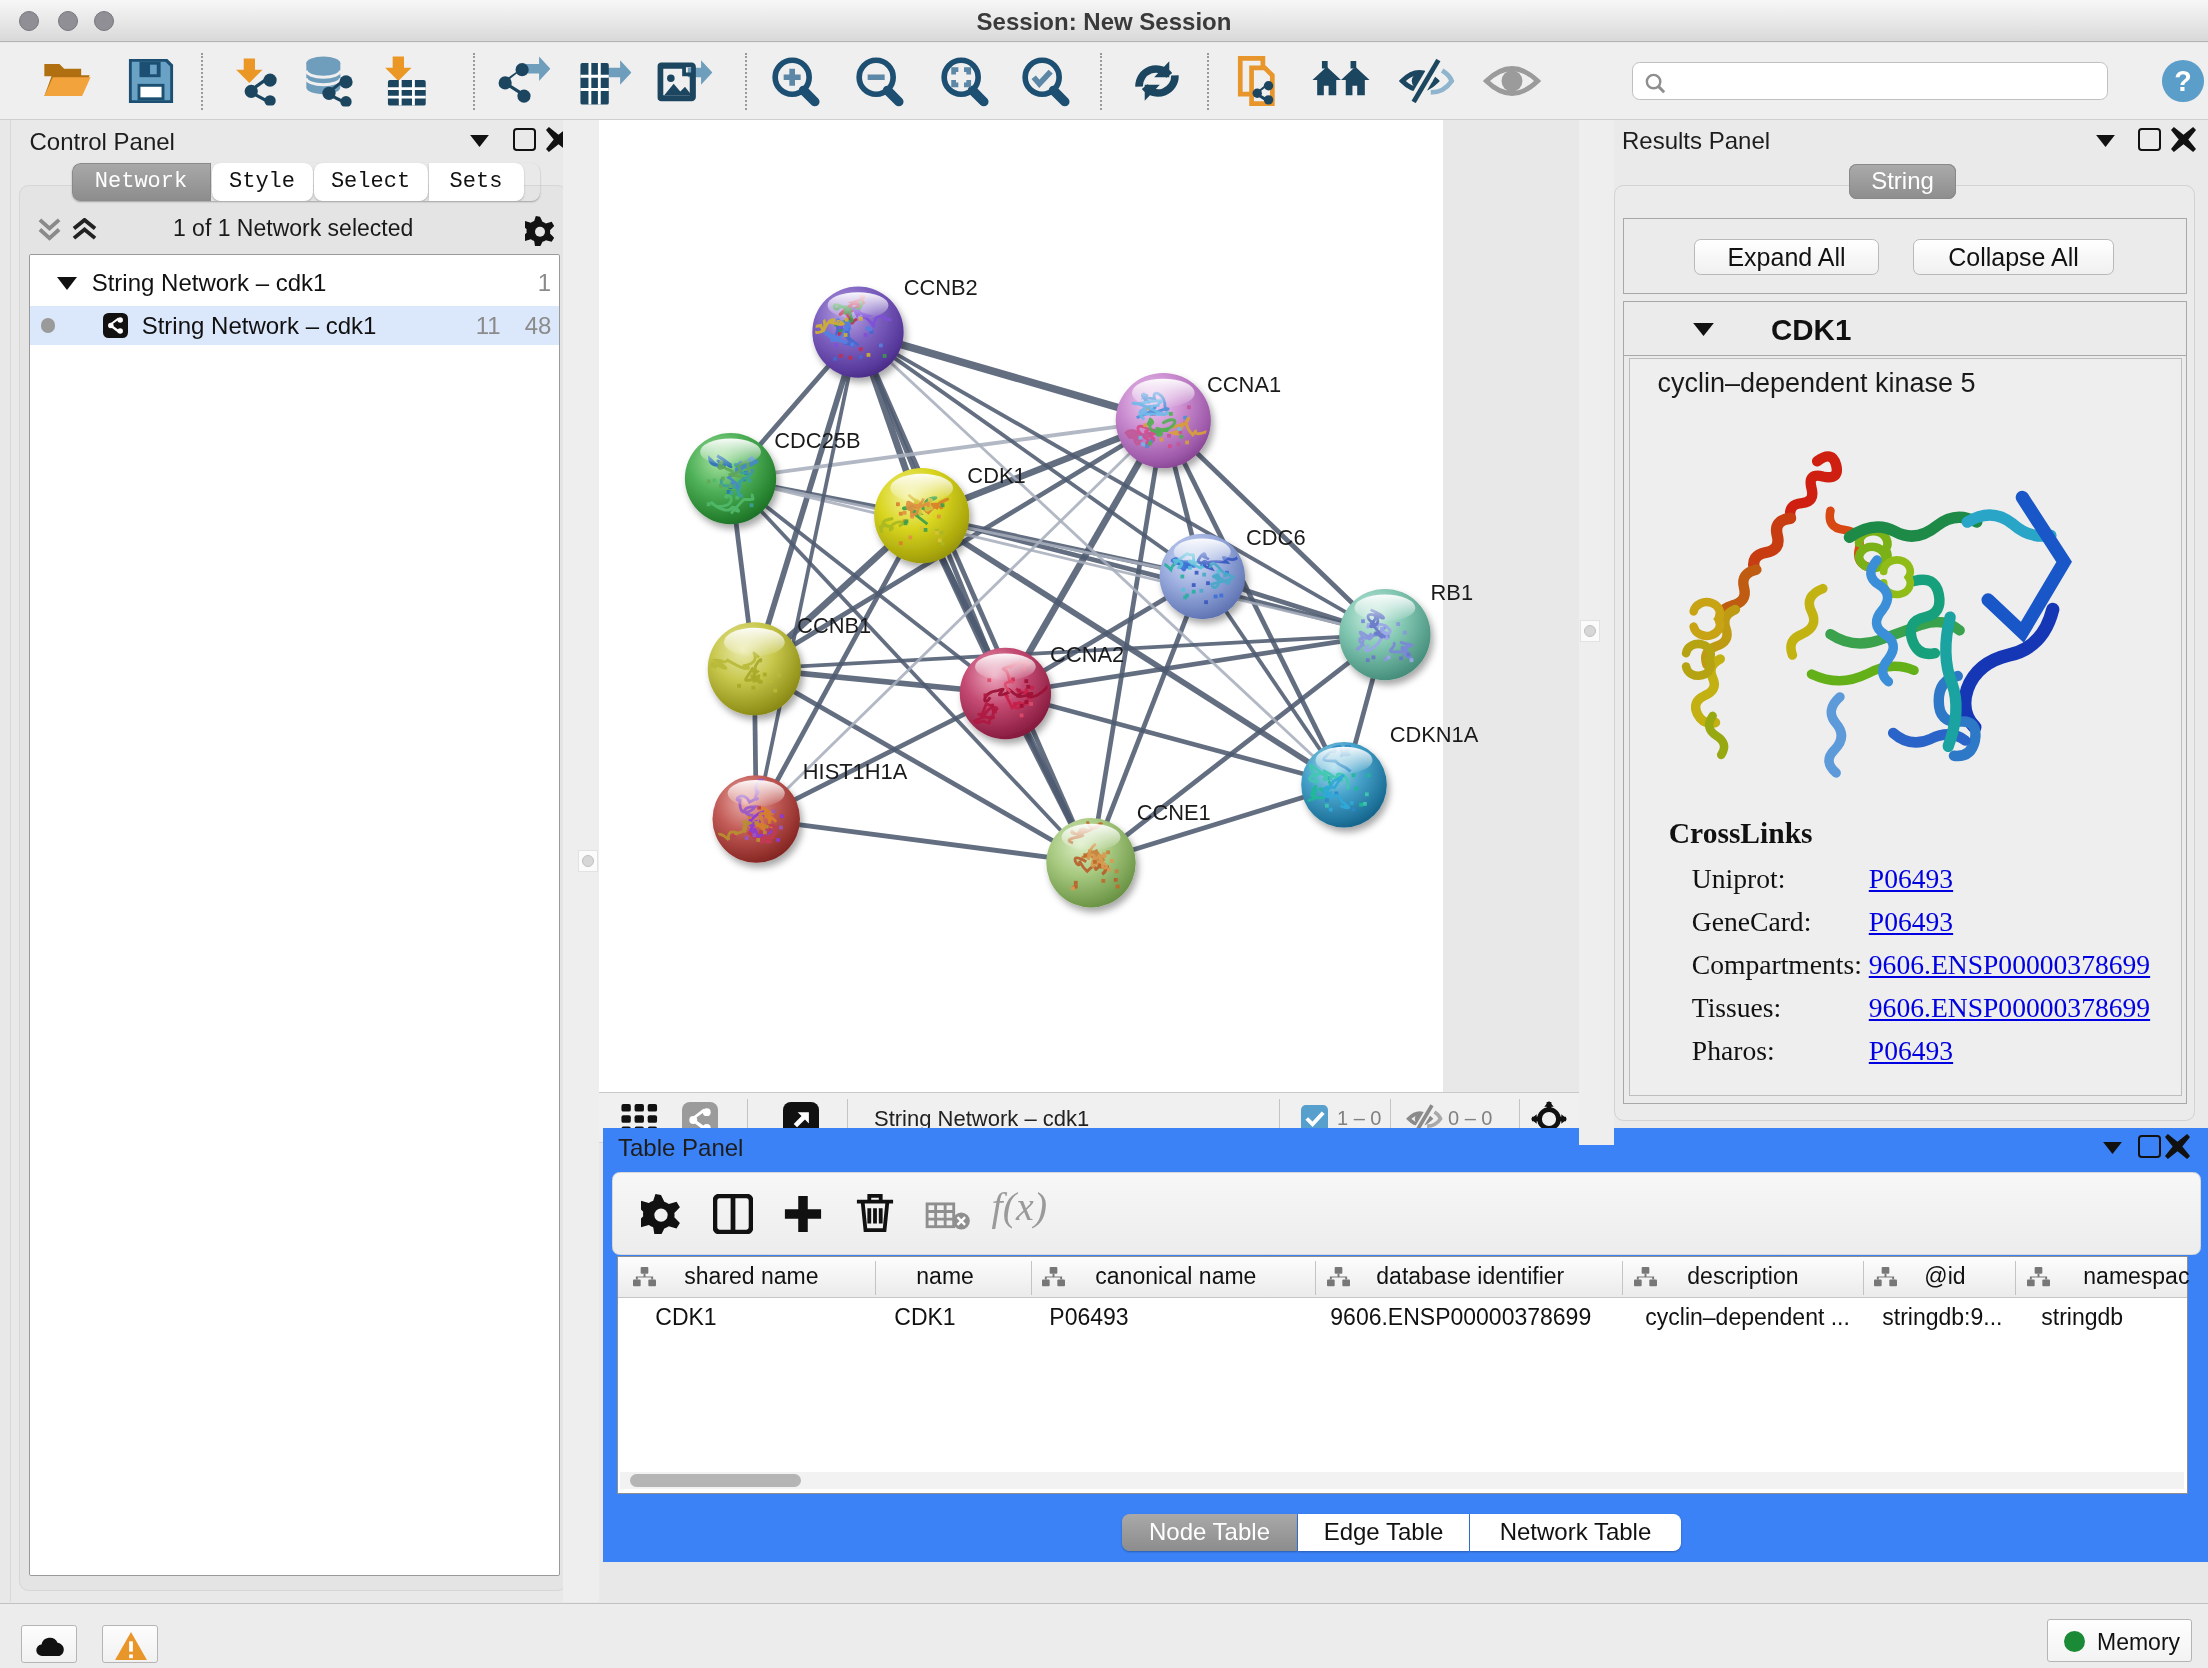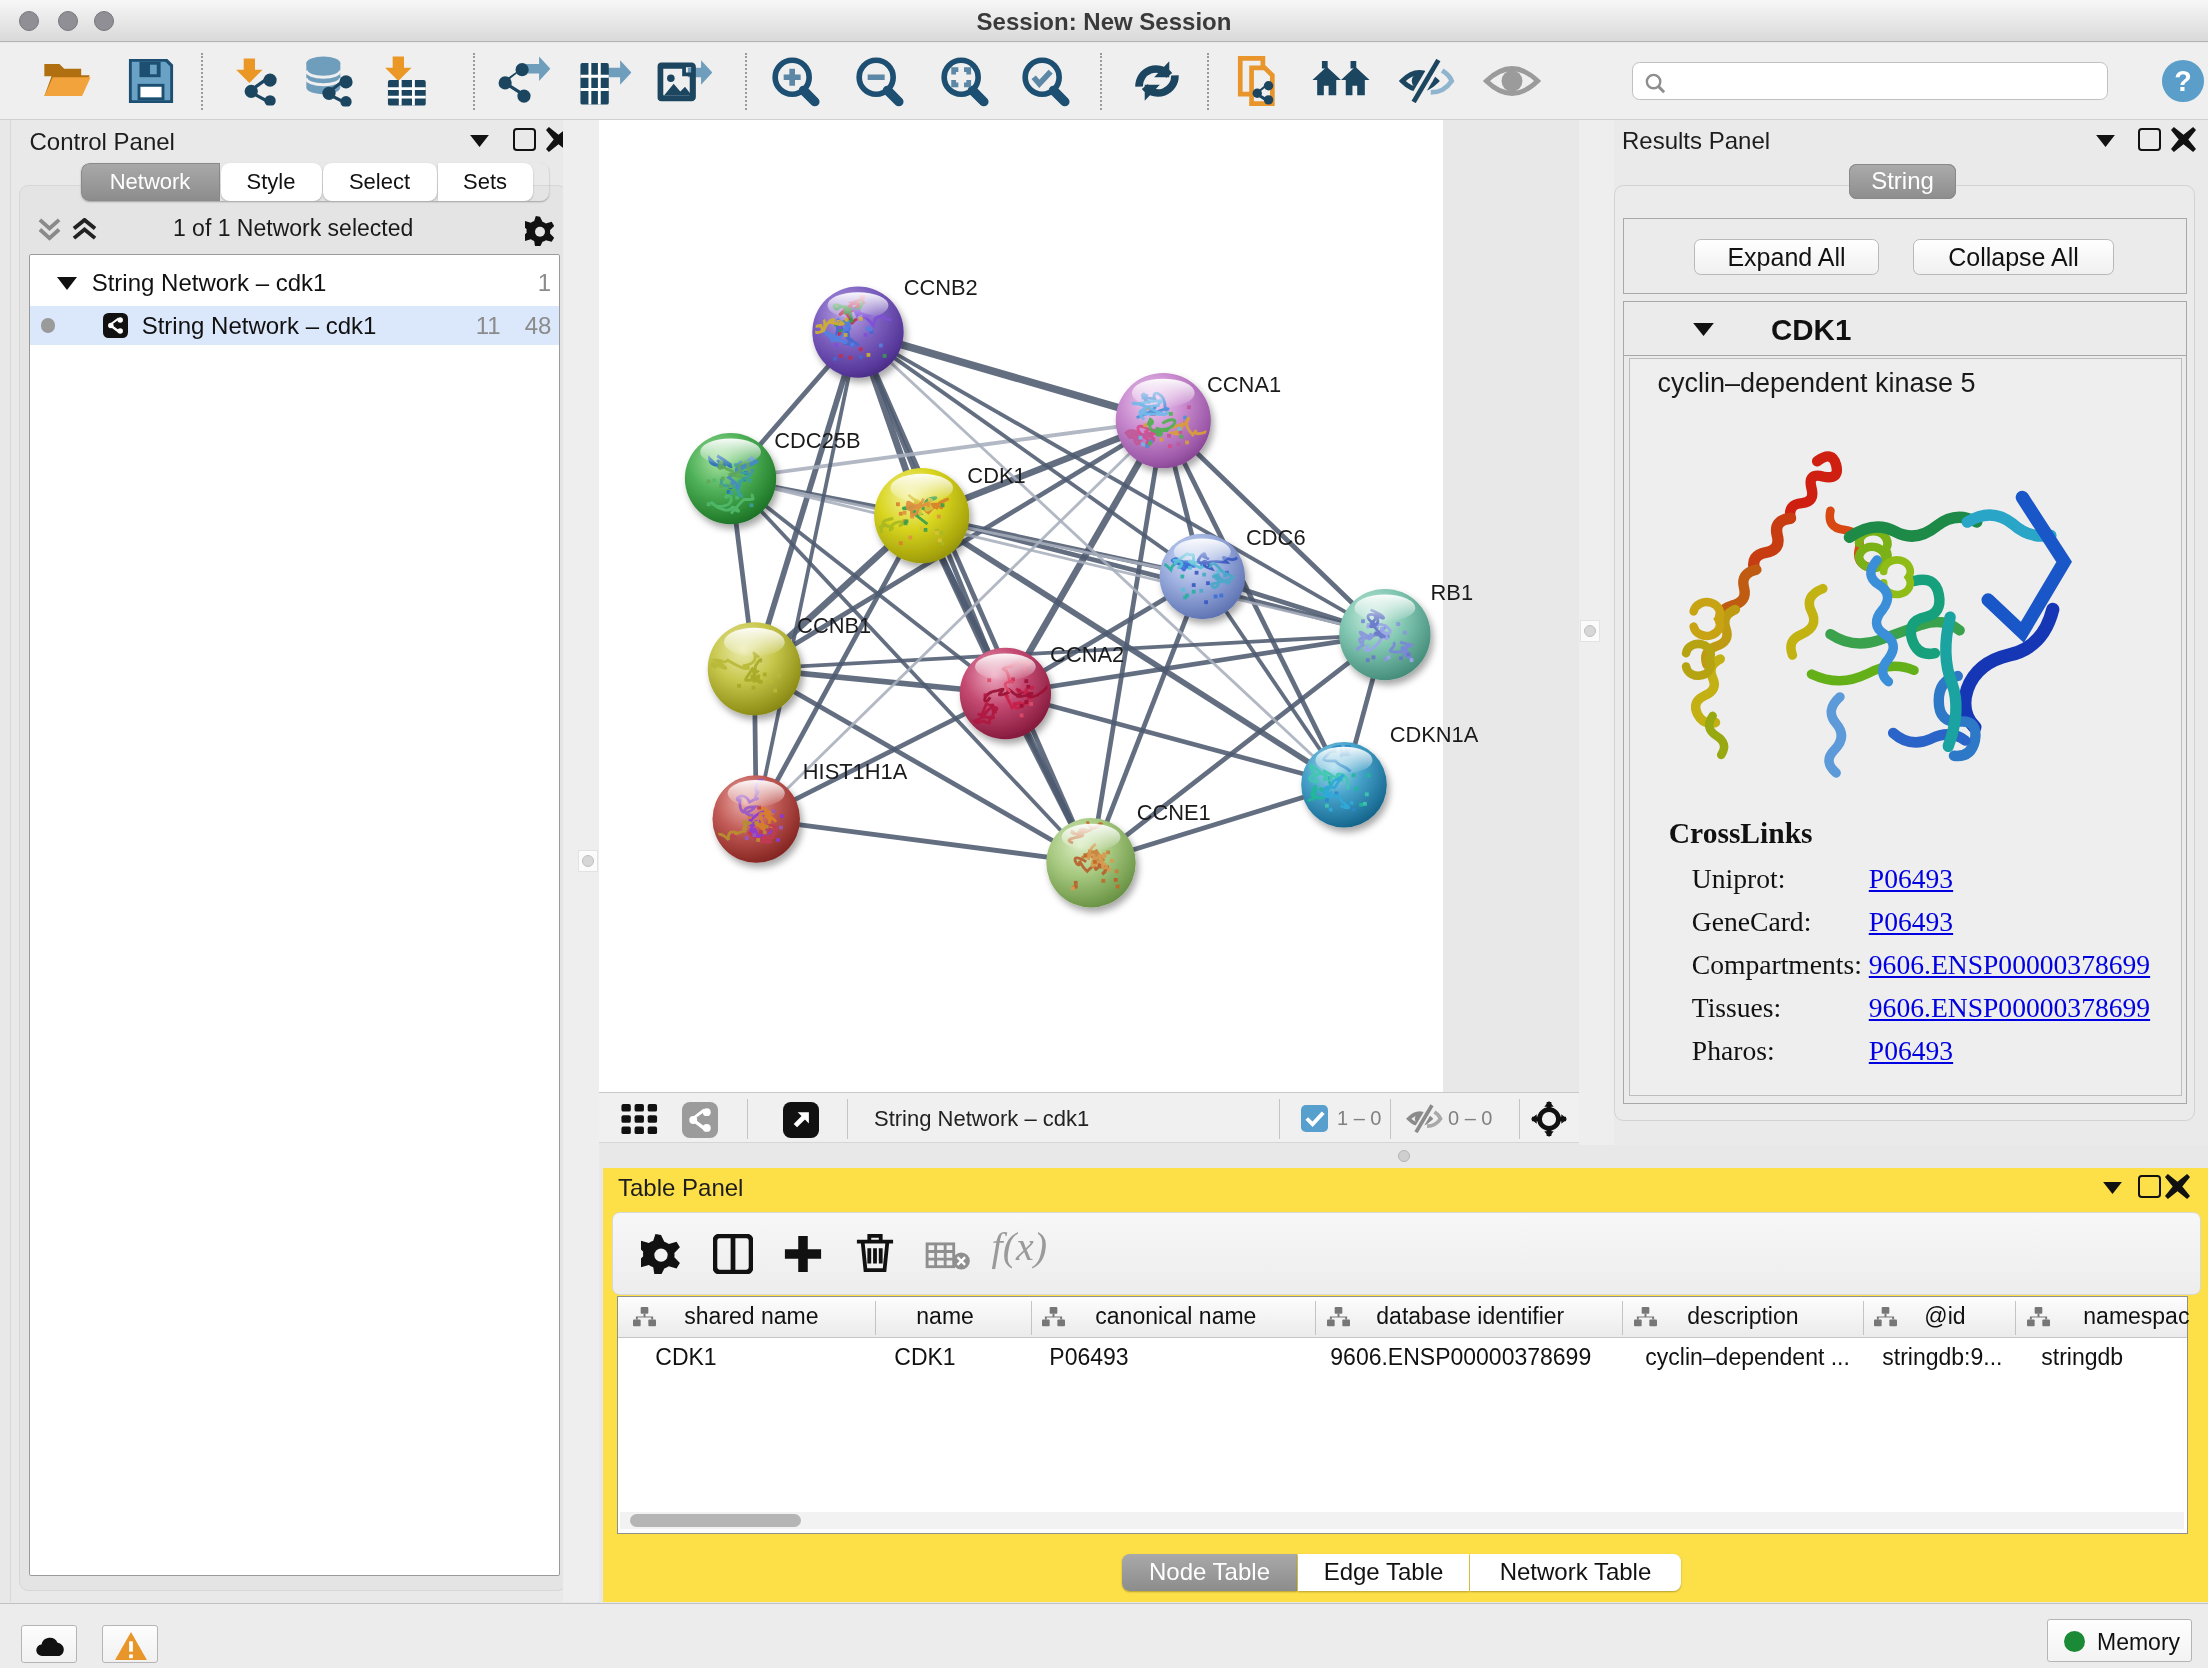--- a/index.html
+++ b/index.html
@@ -42,21 +42,21 @@
   
   #canvas { left:599px; top:120px; width:844px; height:972px; background:#fff; }
   #canv-status { left:599px; top:1092px; width:980px; height:51px; background:#f0f0f0;
     border-top:1px solid #c9c9c9; border-bottom:1px solid #d6d6d6;}
   .vsep { position:absolute; top:5.7px; height:40px; width:0; border-left:1px solid #c4c4c4; }
 
   
   #rpanel { left:1581px; top:120px; width:628px; height:1025px; background:#eaeaea; }
 
   
-  #tpanel { left:603px; top:1168px; width:1605px; height:434px; background:#fde047; }
+  #tpanel { left:603px; top:1128px; width:1605px; height:434px; background:#3b82f6; }
 
   
   #statusbar { left:0; top:1603px; width:2208px; height:66px; background:#ececec;
     border-top:1px solid #c2c2c2; }
   .sq-btn { position:absolute; background:linear-gradient(#fdfdfd,#f1f1f1);
     border:1px solid #b5b5b5; border-radius:2.9px; }
 </style>
 </head>
 <body>
   <div id="titlebar" class="abs">
@@ -238,21 +238,21 @@
     <div class="ptitle" style="position:absolute;left:19px;top:7.6px;">Control Panel</div>
 
     <svg class="pctl" style="left:458px;top:13.3px" width="21" height="15" viewBox="0 0 22 16">
       <path d="M1 2 h20 l-10 13z" fill="#111"></path>
     </svg>
     <div class="pctl" style="left:502px;top:7.6px;width:23px;height:23px;border:2.9px solid #111;border-radius:3.8px;"></div>
     <svg class="pctl" style="left:535px;top:6.7px" width="25" height="25" viewBox="0 0 26 26">
       <path d="M3 0 L13 8 L23 0 L26 3 L18 13 L26 23 L23 26 L13 18 L3 26 L0 23 L8 13 L0 3z" fill="#111"></path>
     </svg>
 
-    <div style="position:absolute;left:70px;top:43px;width:468px;height:38px;border-radius:8.6px;overflow:hidden;box-shadow:0 1px 1.9px rgba(0,0,0,.3);z-index:5;">
+    <div style="position:absolute;left:61px;top:43px;width:468px;height:38px;border-radius:8.6px;overflow:hidden;box-shadow:0 1px 1.9px rgba(0,0,0,.3);z-index:5;font-family:Liberation Mono, monospace;">
       <div class="tabbtn tab-on" style="left:0; width:139px;border-radius:8.6px 0 0 8.6px;">Network</div>
       <div class="tabbtn tab-off" style="left:140px;width:101px;">Style</div>
       <div class="tabbtn tab-off" style="left:242px;width:114px;">Select</div>
       <div class="tabbtn tab-off" style="left:357px;width:95px;border-radius:0 8.6px 8.6px 0;">Sets</div>
     </div>
     <div id="cp-box">
       <div id="cp-sub">
         <svg class="pctl" style="left:17px;top:32px" width="25" height="23" viewBox="0 0 26 24">
           <g fill="none" stroke="#8a8a8a" stroke-width="4">
             <path d="M3 2 l10 9 10 -9 M3 12 l10 9 10 -9"></path>

